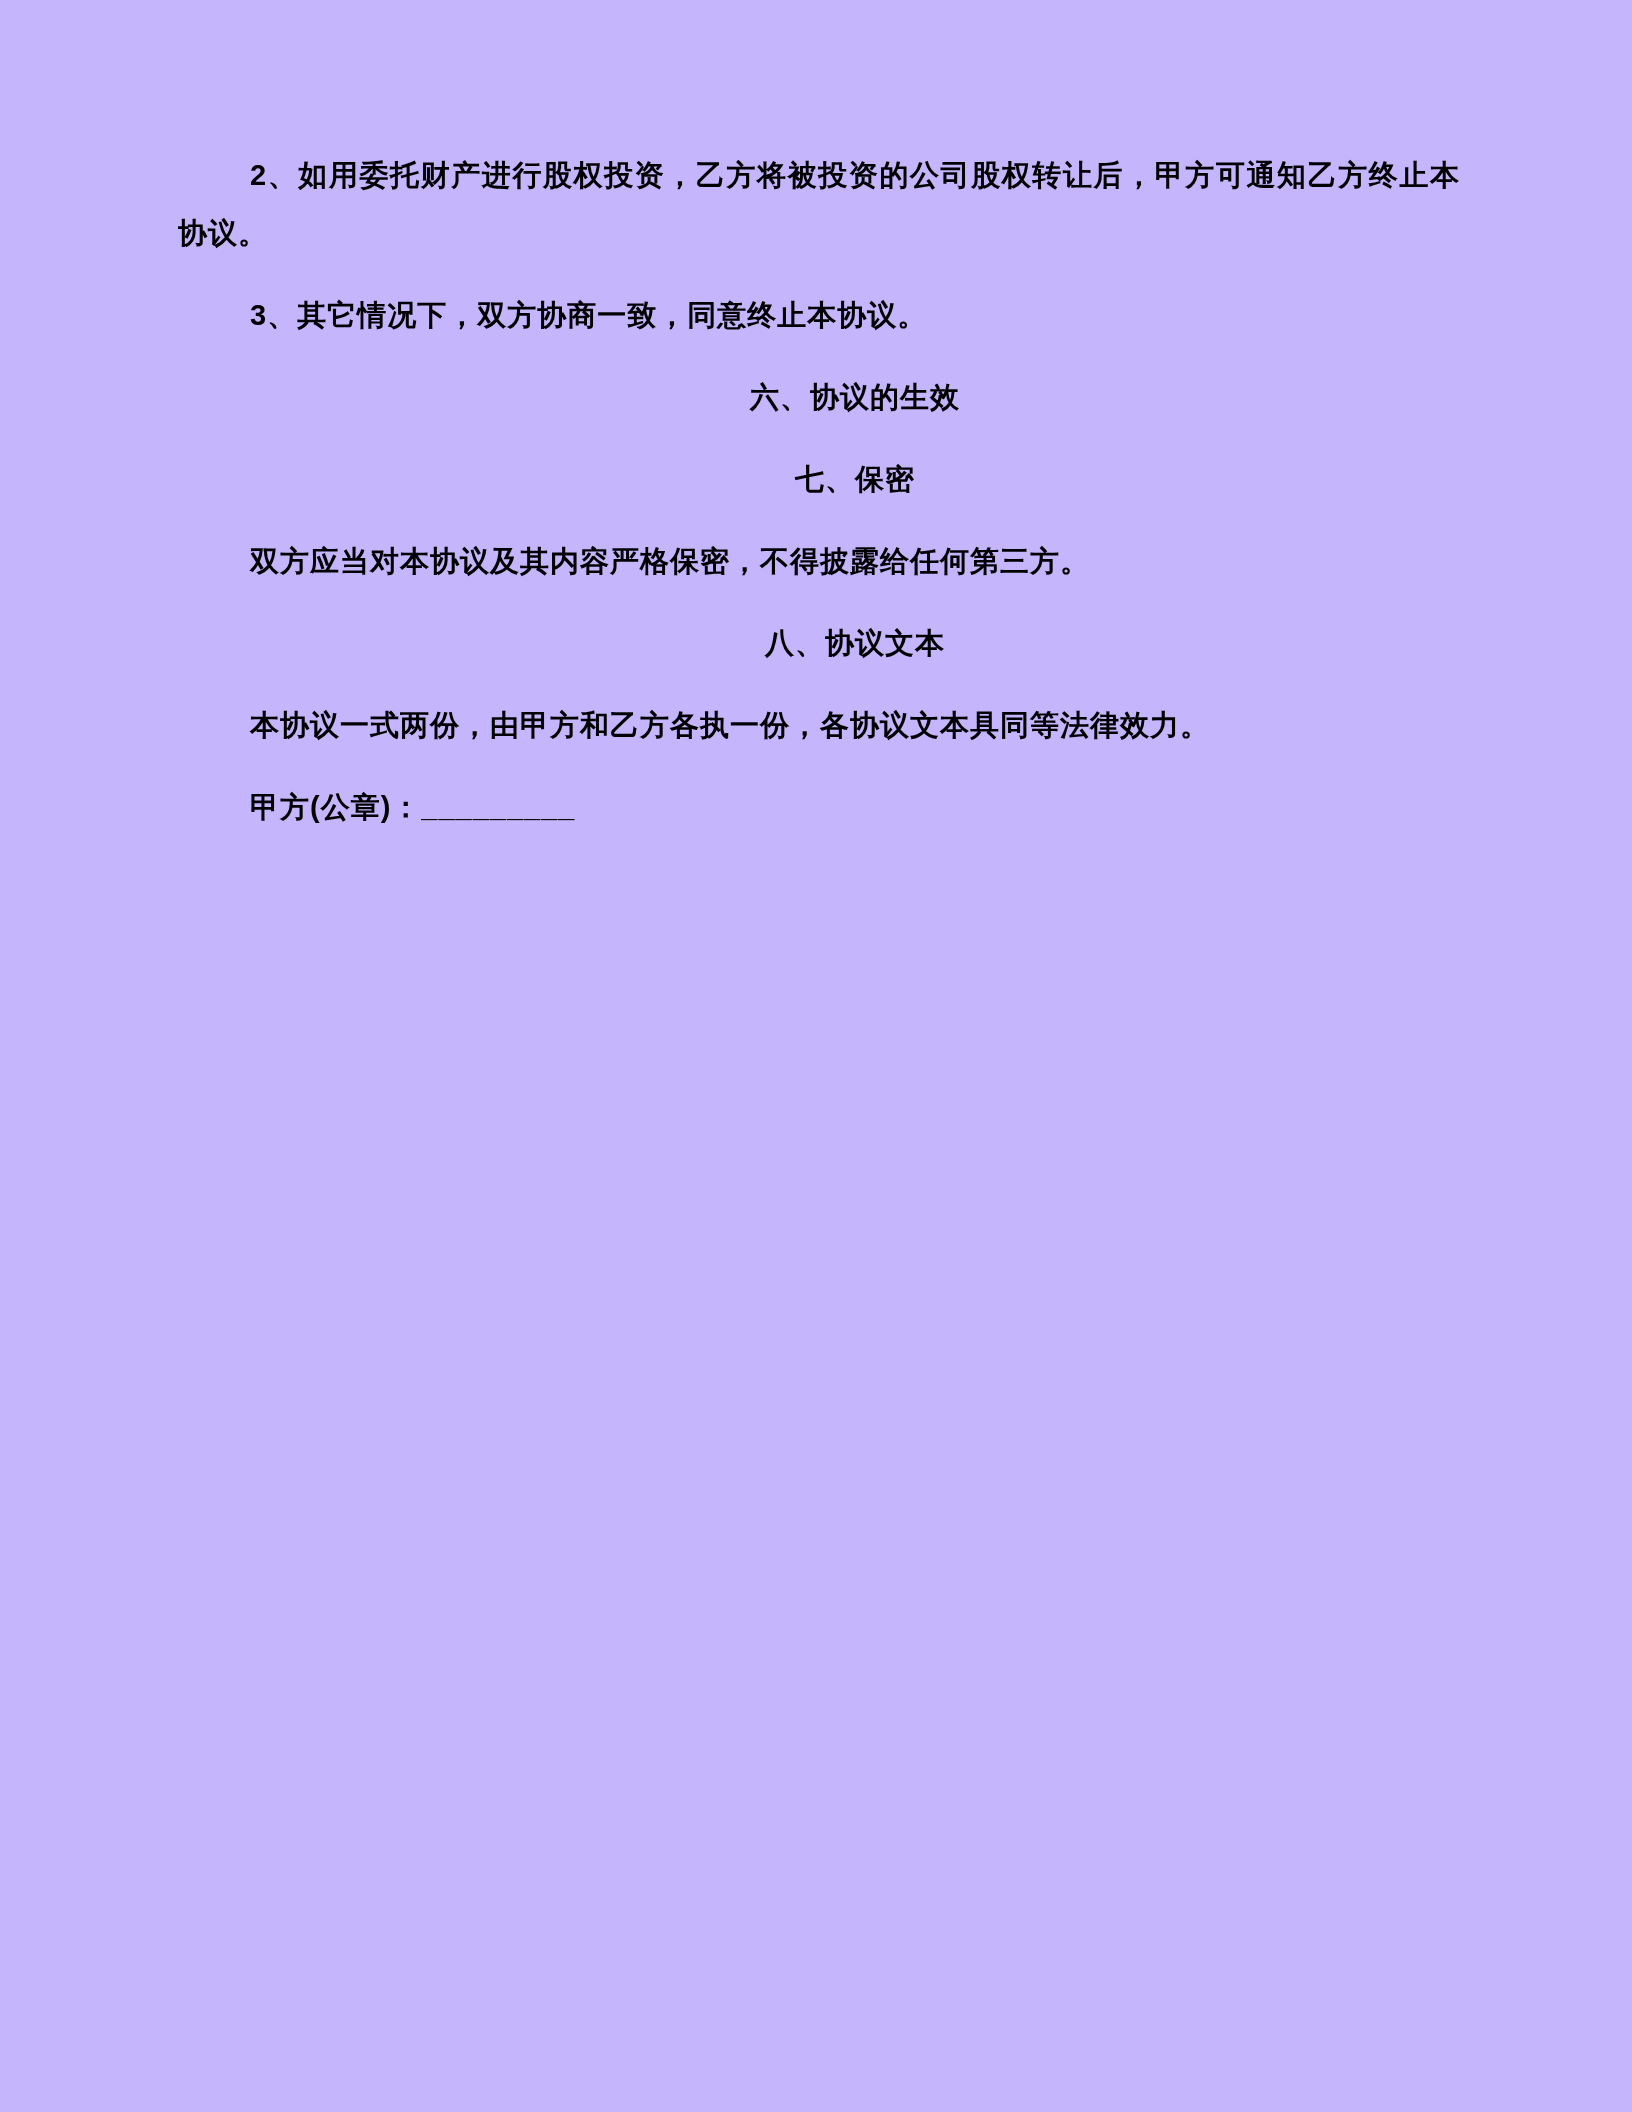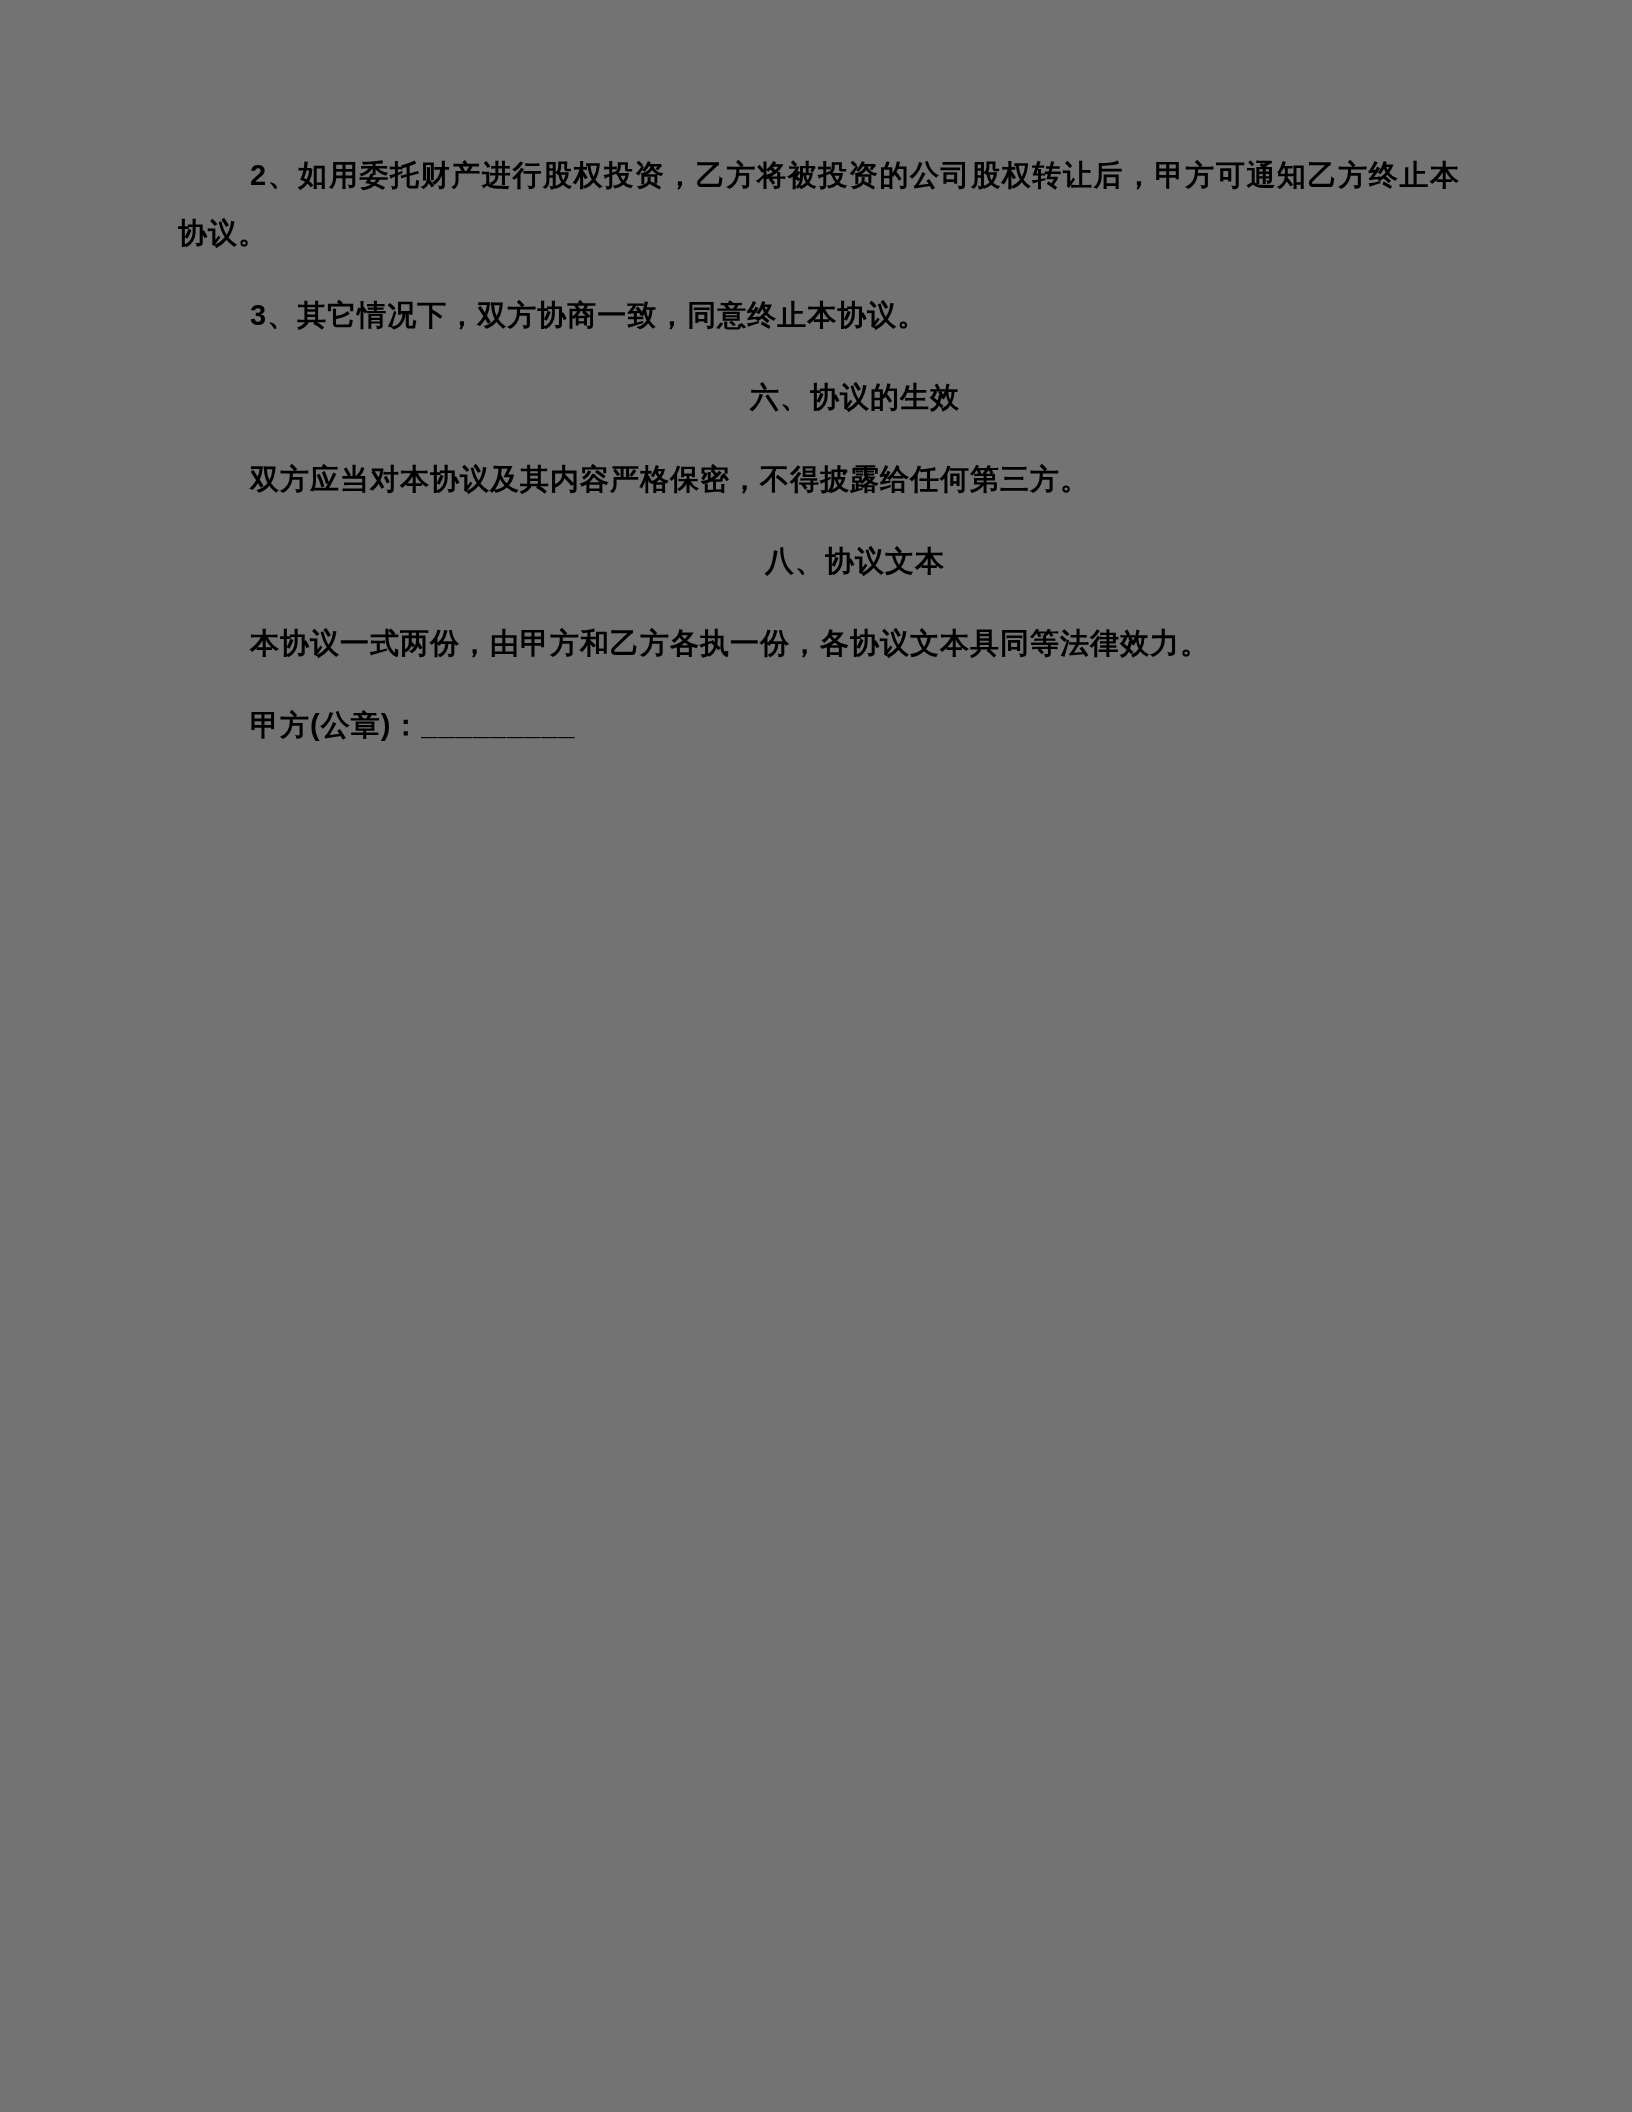--- a/index.html
+++ b/index.html
@@ -12,21 +12,21 @@
   body {
     height: 2112px;
     font-family: "Liberation Sans", "DejaVu Sans", sans-serif;
     color: #000000;
     overflow: hidden;
   }
 
   .page {
     width: 1632px;
     height: 2112px;
-    background: #737373;
+    background: #c4b5fd;
     padding: 146px 172px 0 178px;
   }
 
   .doc-body p {
     font-size: 29px;
     font-weight: 700;
     line-height: 58px;
     text-indent: 72px;
     text-align: justify;
     letter-spacing: 1px;
@@ -44,18 +44,19 @@
   }
 </style>
 </head>
 <body>
 
 <div class="page">
   <div class="doc-body">
     <p>2、如用委托财产进行股权投资，乙方将被投资的公司股权转让后，甲方可通知乙方终止本协议。</p>
     <p>3、其它情况下，双方协商一致，同意终止本协议。</p>
     <p class="heading">六、协议的生效</p>
+    <p class="heading">七、保密</p>
     <p>双方应当对本协议及其内容严格保密，不得披露给任何第三方。</p>
     <p class="heading">八、协议文本</p>
     <p>本协议一式两份，由甲方和乙方各执一份，各协议文本具同等法律效力。</p>
     <p class="signature">甲方(公章)：_________</p>
   </div>
 </div>
 
 </body></html>

